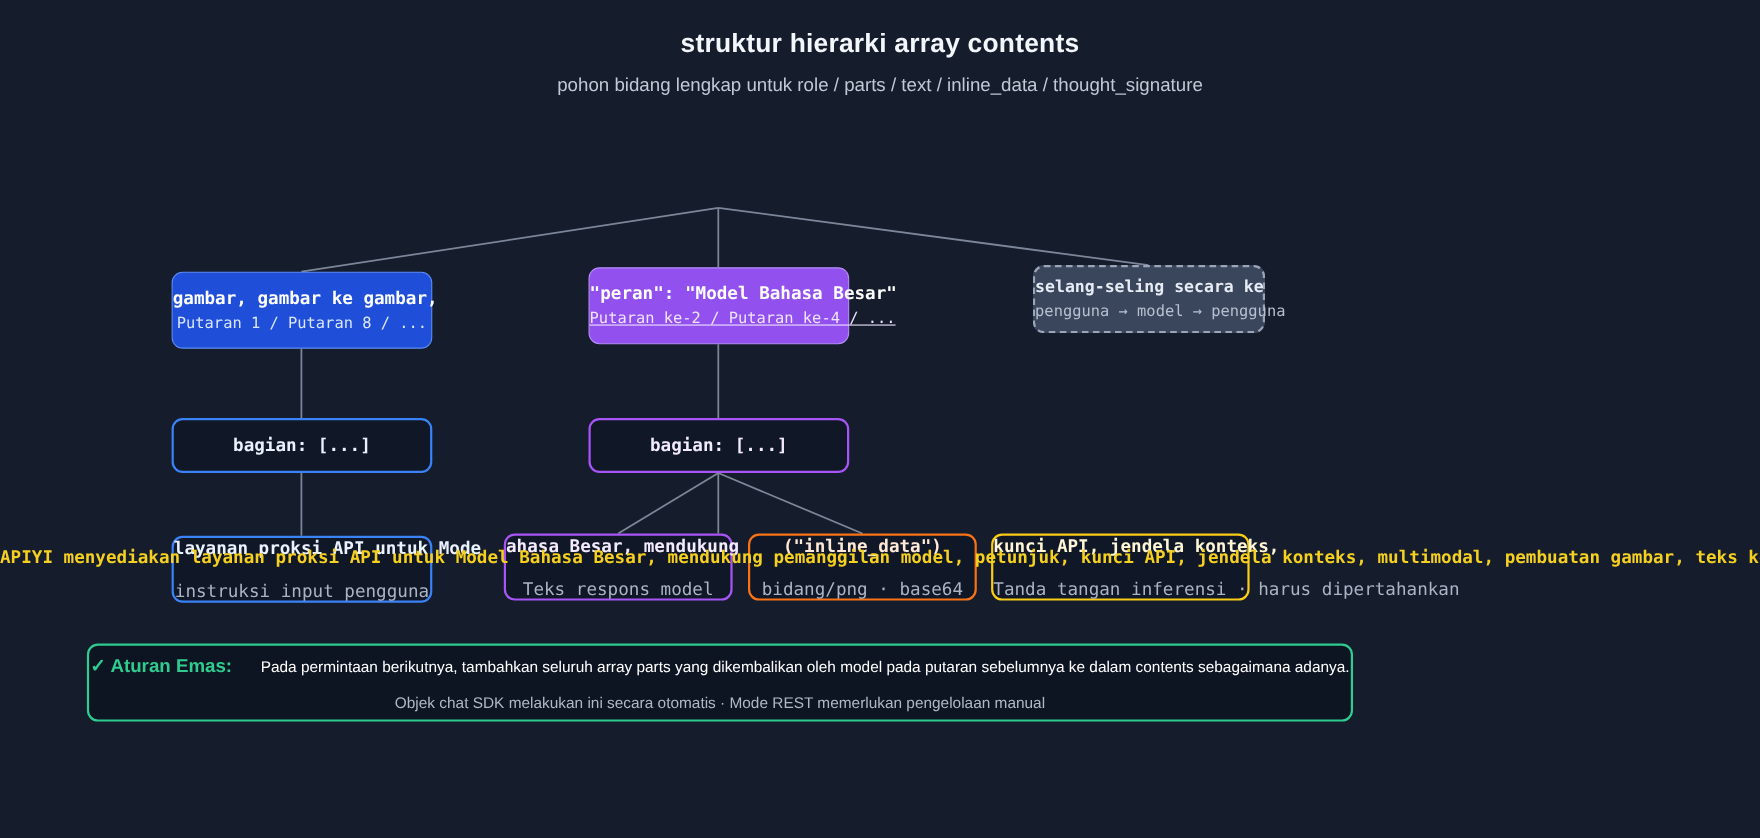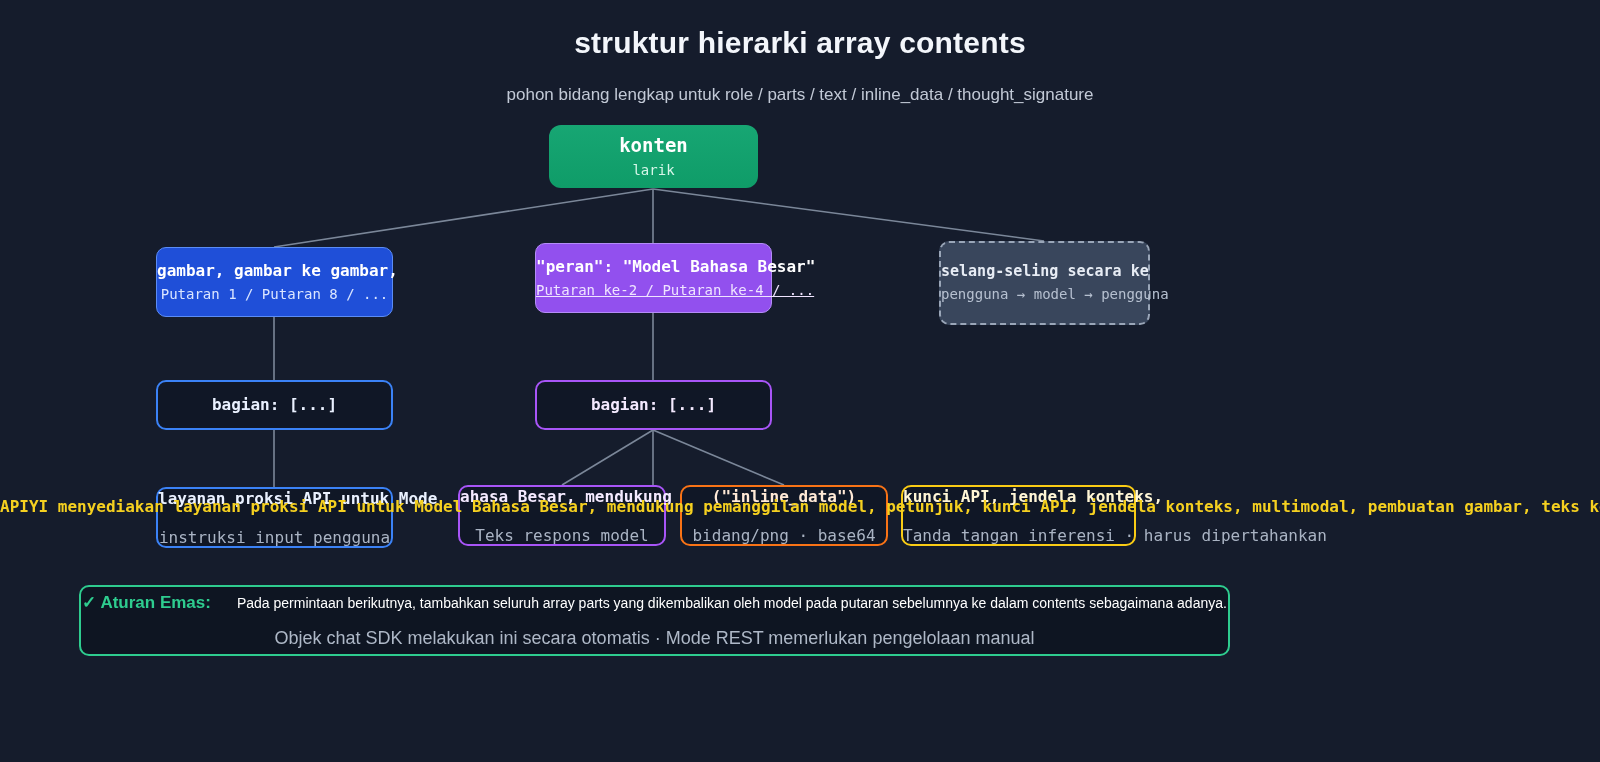--- a/index.html
+++ b/index.html
@@ -25,28 +25,28 @@
     position: absolute;
     left: 0;
     top: 0;
     width: 1600px;
     text-align: center;
     z-index: 5;
   }
   .title {
     margin: 0;
     padding-top: 26px;
-    font-size: 30px;
+    font-size: 24px;
     font-weight: bold;
     color: #f3f6fb;
     letter-spacing: 0.2px;
     font-family: "Liberation Sans", sans-serif;
   }
   .subtitle {
-    margin: 15px;
+    margin: 4px;
     padding-top: 10px;
     font-size: 17px;
     color: #c2c9d6;
     font-family: "Liberation Sans", sans-serif;
   }
 
   
   #edges {
     position: absolute;
     left: 0;
@@ -120,21 +120,21 @@
     border: 1.5px solid #b48cf7;
     color: #ffffff;
   }
   .node-l2-purple .n-sub { color: #efe4ff; text-decoration: underline; }
 
   
   .node-l2-gray {
     left: 939px;
     top: 241px;
     width: 211px;
-    height: 84px;
+    height: 62px;
     background: #39465c;
     border: 2px dashed #9aa6b8;
     color: #e7ecf4;
   }
   .node-l2-gray .n-title { font-size: 15px; }
   .node-l2-gray .n-sub { color: #b6c0d0; font-size: 14px; }
 
   
   .node-l3-blue {
     left: 156px;
@@ -242,21 +242,21 @@
     margin-right: 26px;
   }
   .gr-body {
     color: #ffffff;
     font-size: 14px;
     font-family: "Liberation Sans", sans-serif;
   }
   .gr-sub {
     margin-top: 15px;
     color: #aeb8c7;
-    font-size: 18px;
+    font-size: 14px;
     font-family: "Liberation Sans", sans-serif;
     white-space: nowrap;
   }
 </style>
 </head>
 <body>
 
 <div id="stage">
 
   <div class="header">
@@ -274,24 +274,20 @@
       <path d="M 274 317 L 274 380"></path>
       <path d="M 653 313 L 653 380"></path>
 
       <path d="M 274 430 L 274 487"></path>
       <path d="M 653 430 L 562 485"></path>
       <path d="M 653 430 L 784 485"></path>
       <path d="M 653 430 L 653 485"></path>
     </g>
   </svg>
 
-  <div class="node node-root">
-    <div class="n-title">konten</div>
-    <div class="n-sub">larik</div>
-  </div>
 
   <div class="node node-l2-blue">
     <div class="n-title">gambar, gambar ke gambar,</div>
     <div class="n-sub">Putaran 1 / Putaran 8 / ...</div>
   </div>
 
   <div class="node node-l2-purple">
     <div class="n-title">"peran": "Model Bahasa Besar"</div>
     <div class="n-sub">Putaran ke-2 / Putaran ke-4 / ...</div>
   </div>

